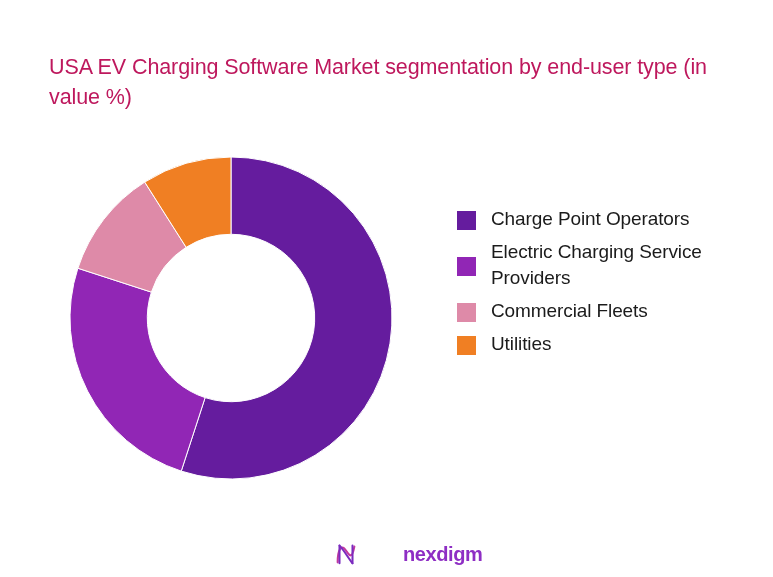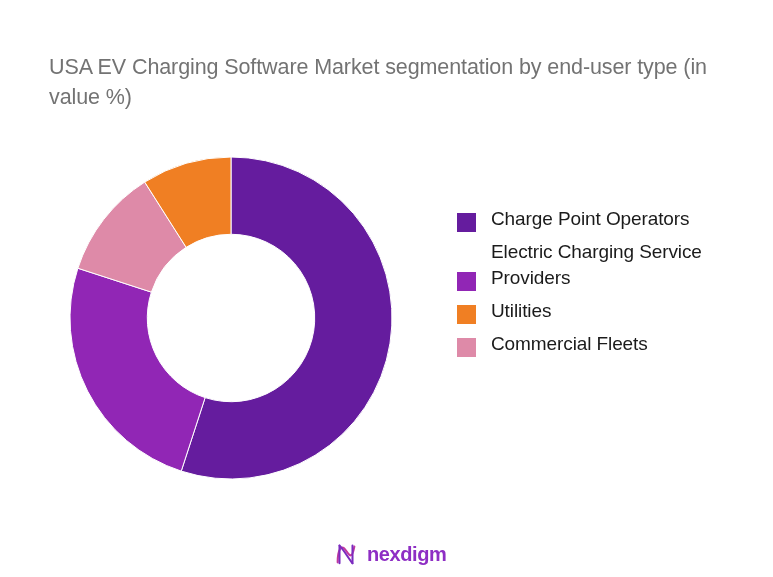--- a/index.html
+++ b/index.html
@@ -15,21 +15,21 @@
     position: relative;
   }
 
   #chart-title {
     position: absolute;
     left: 49px;
     top: 52px;
     width: 680px;
     font-size: 21.5px;
     line-height: 30px;
-    color: #737373;
+    color: #be185d;
     font-weight: 400;
     letter-spacing: -0.1px;
   }
 
   #donut-wrap {
     position: absolute;
     left: 70px;
     top: 157px;
     width: 322px;
     height: 322px;
@@ -41,21 +41,21 @@
   }
 
   #legend {
     position: absolute;
     left: 457px;
     top: 206px;
     width: 316px;
   }
   .legend-row {
     display: flex;
-    align-items: flex-end;
+    align-items: center;
     margin-bottom: 7px;
   }
   .legend-swatch {
     width: 19px;
     height: 19px;
     flex: 0 0 19px;
     margin-top: 3px;
     margin-right: 15px;
   }
   .legend-label {
@@ -65,20 +65,21 @@
     letter-spacing: -0.1px;
     max-width: 280px;
   }
 
   #footer-logo {
     position: absolute;
     left: 333px;
     top: 541px;
     display: flex;
     align-items: center;
+    gap: 36px;
   }
   #logo-mark {
     width: 26px;
     height: 26px;
     margin-right: 8px;
   }
   #logo-text {
     font-size: 20px;
     font-weight: bold;
     color: #8E2EC4;
@@ -108,27 +109,27 @@
     <span class="legend-swatch" style="background-color: rgb(101, 28, 158);"></span>
     <span class="legend-label">Charge Point Operators</span>
   </div>
 
   <div class="legend-row">
     <span class="legend-swatch" style="background-color: rgb(145, 38, 181);"></span>
     <span class="legend-label">Electric Charging Service Providers</span>
   </div>
 
   <div class="legend-row">
-    <span class="legend-swatch" style="background-color: rgb(240, 127, 35);"></span>
-    <span class="legend-label">Utilities</span>
+    <span class="legend-swatch" style="background-color: rgb(222, 138, 168);"></span>
+    <span class="legend-label">Commercial Fleets</span>
   </div>
 
   <div class="legend-row">
-    <span class="legend-swatch" style="background-color: rgb(222, 138, 168);"></span>
-    <span class="legend-label">Commercial Fleets</span>
+    <span class="legend-swatch" style="background-color: rgb(240, 127, 35);"></span>
+    <span class="legend-label">Utilities</span>
   </div>
 
 </div>
 
 <div id="footer-logo">
   <svg id="logo-mark" viewBox="0 0 28 28">
     <path d="M5 23 C5 9, 9 4, 13 9 C17 14, 20 22, 23 6" fill="none" stroke="#C2399E" stroke-width="2.2" stroke-linecap="round"></path>
     <path d="M7 5 L7 24" fill="none" stroke="#7B2BBF" stroke-width="2.2" stroke-linecap="round"></path>
     <path d="M7 5 C12 10, 16 18, 21 24" fill="none" stroke="#7B2BBF" stroke-width="2.2" stroke-linecap="round"></path>
     <path d="M21 24 L21 5" fill="none" stroke="#7B2BBF" stroke-width="2.2" stroke-linecap="round"></path>

